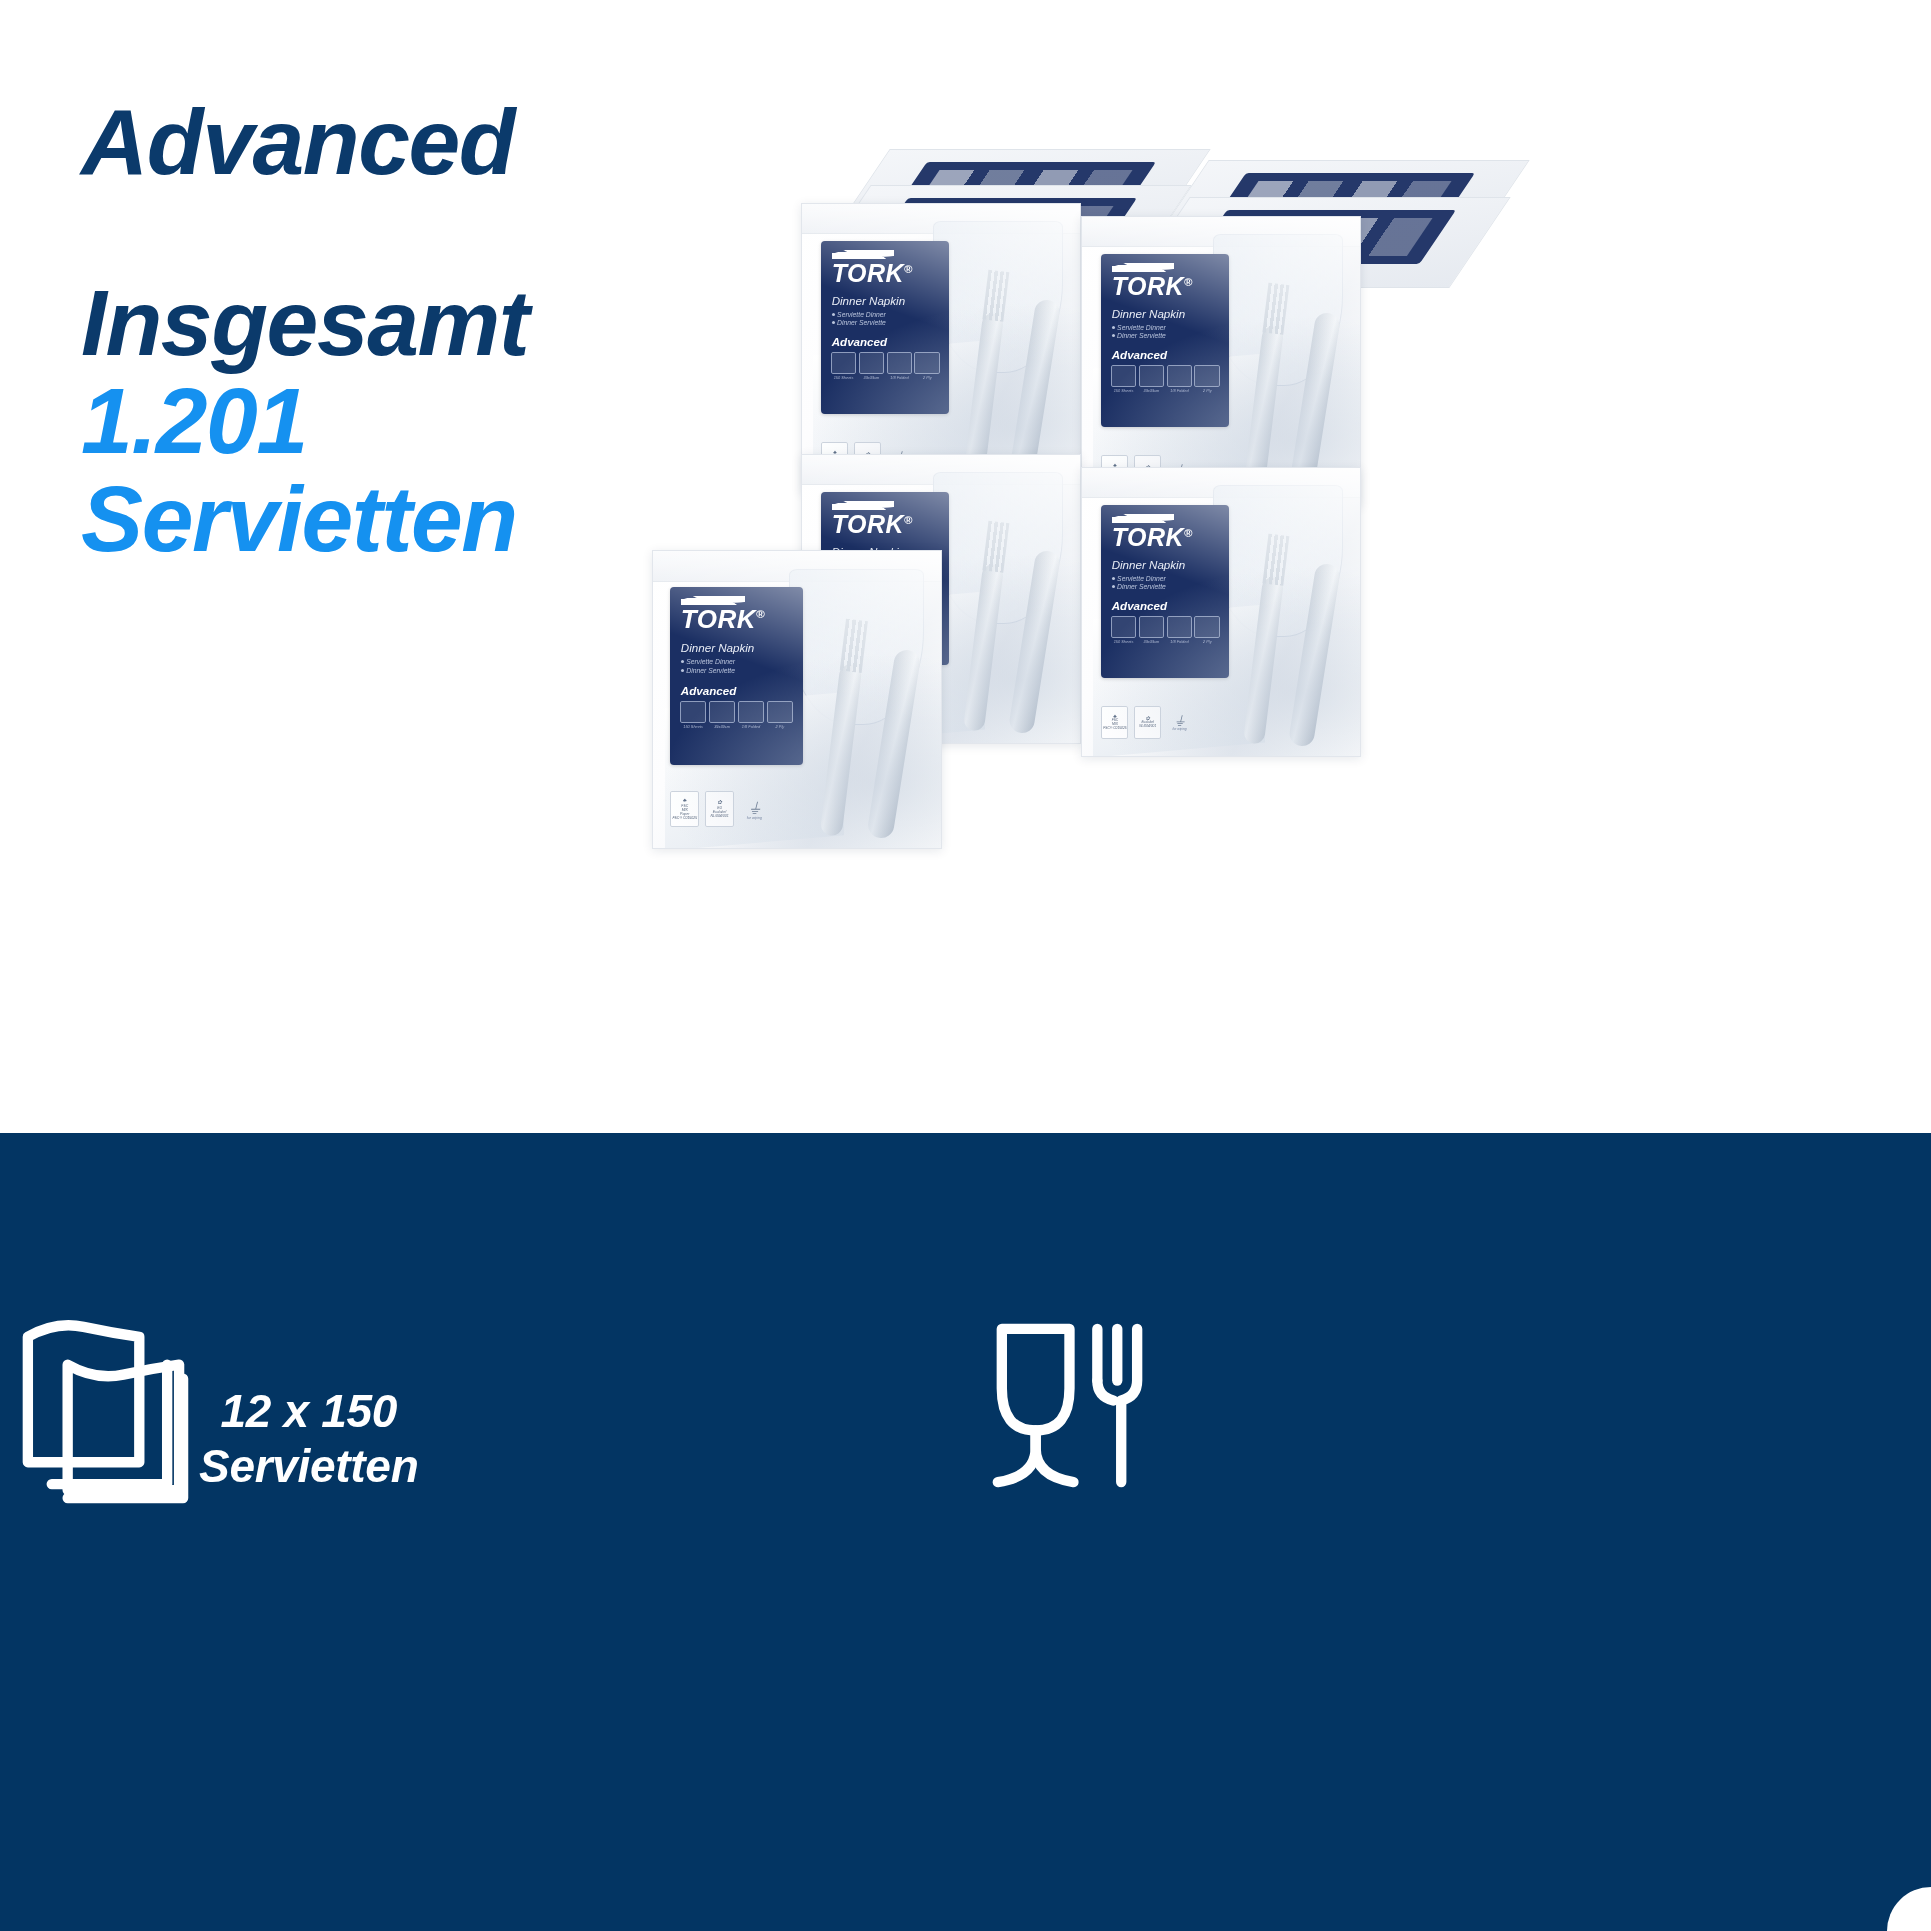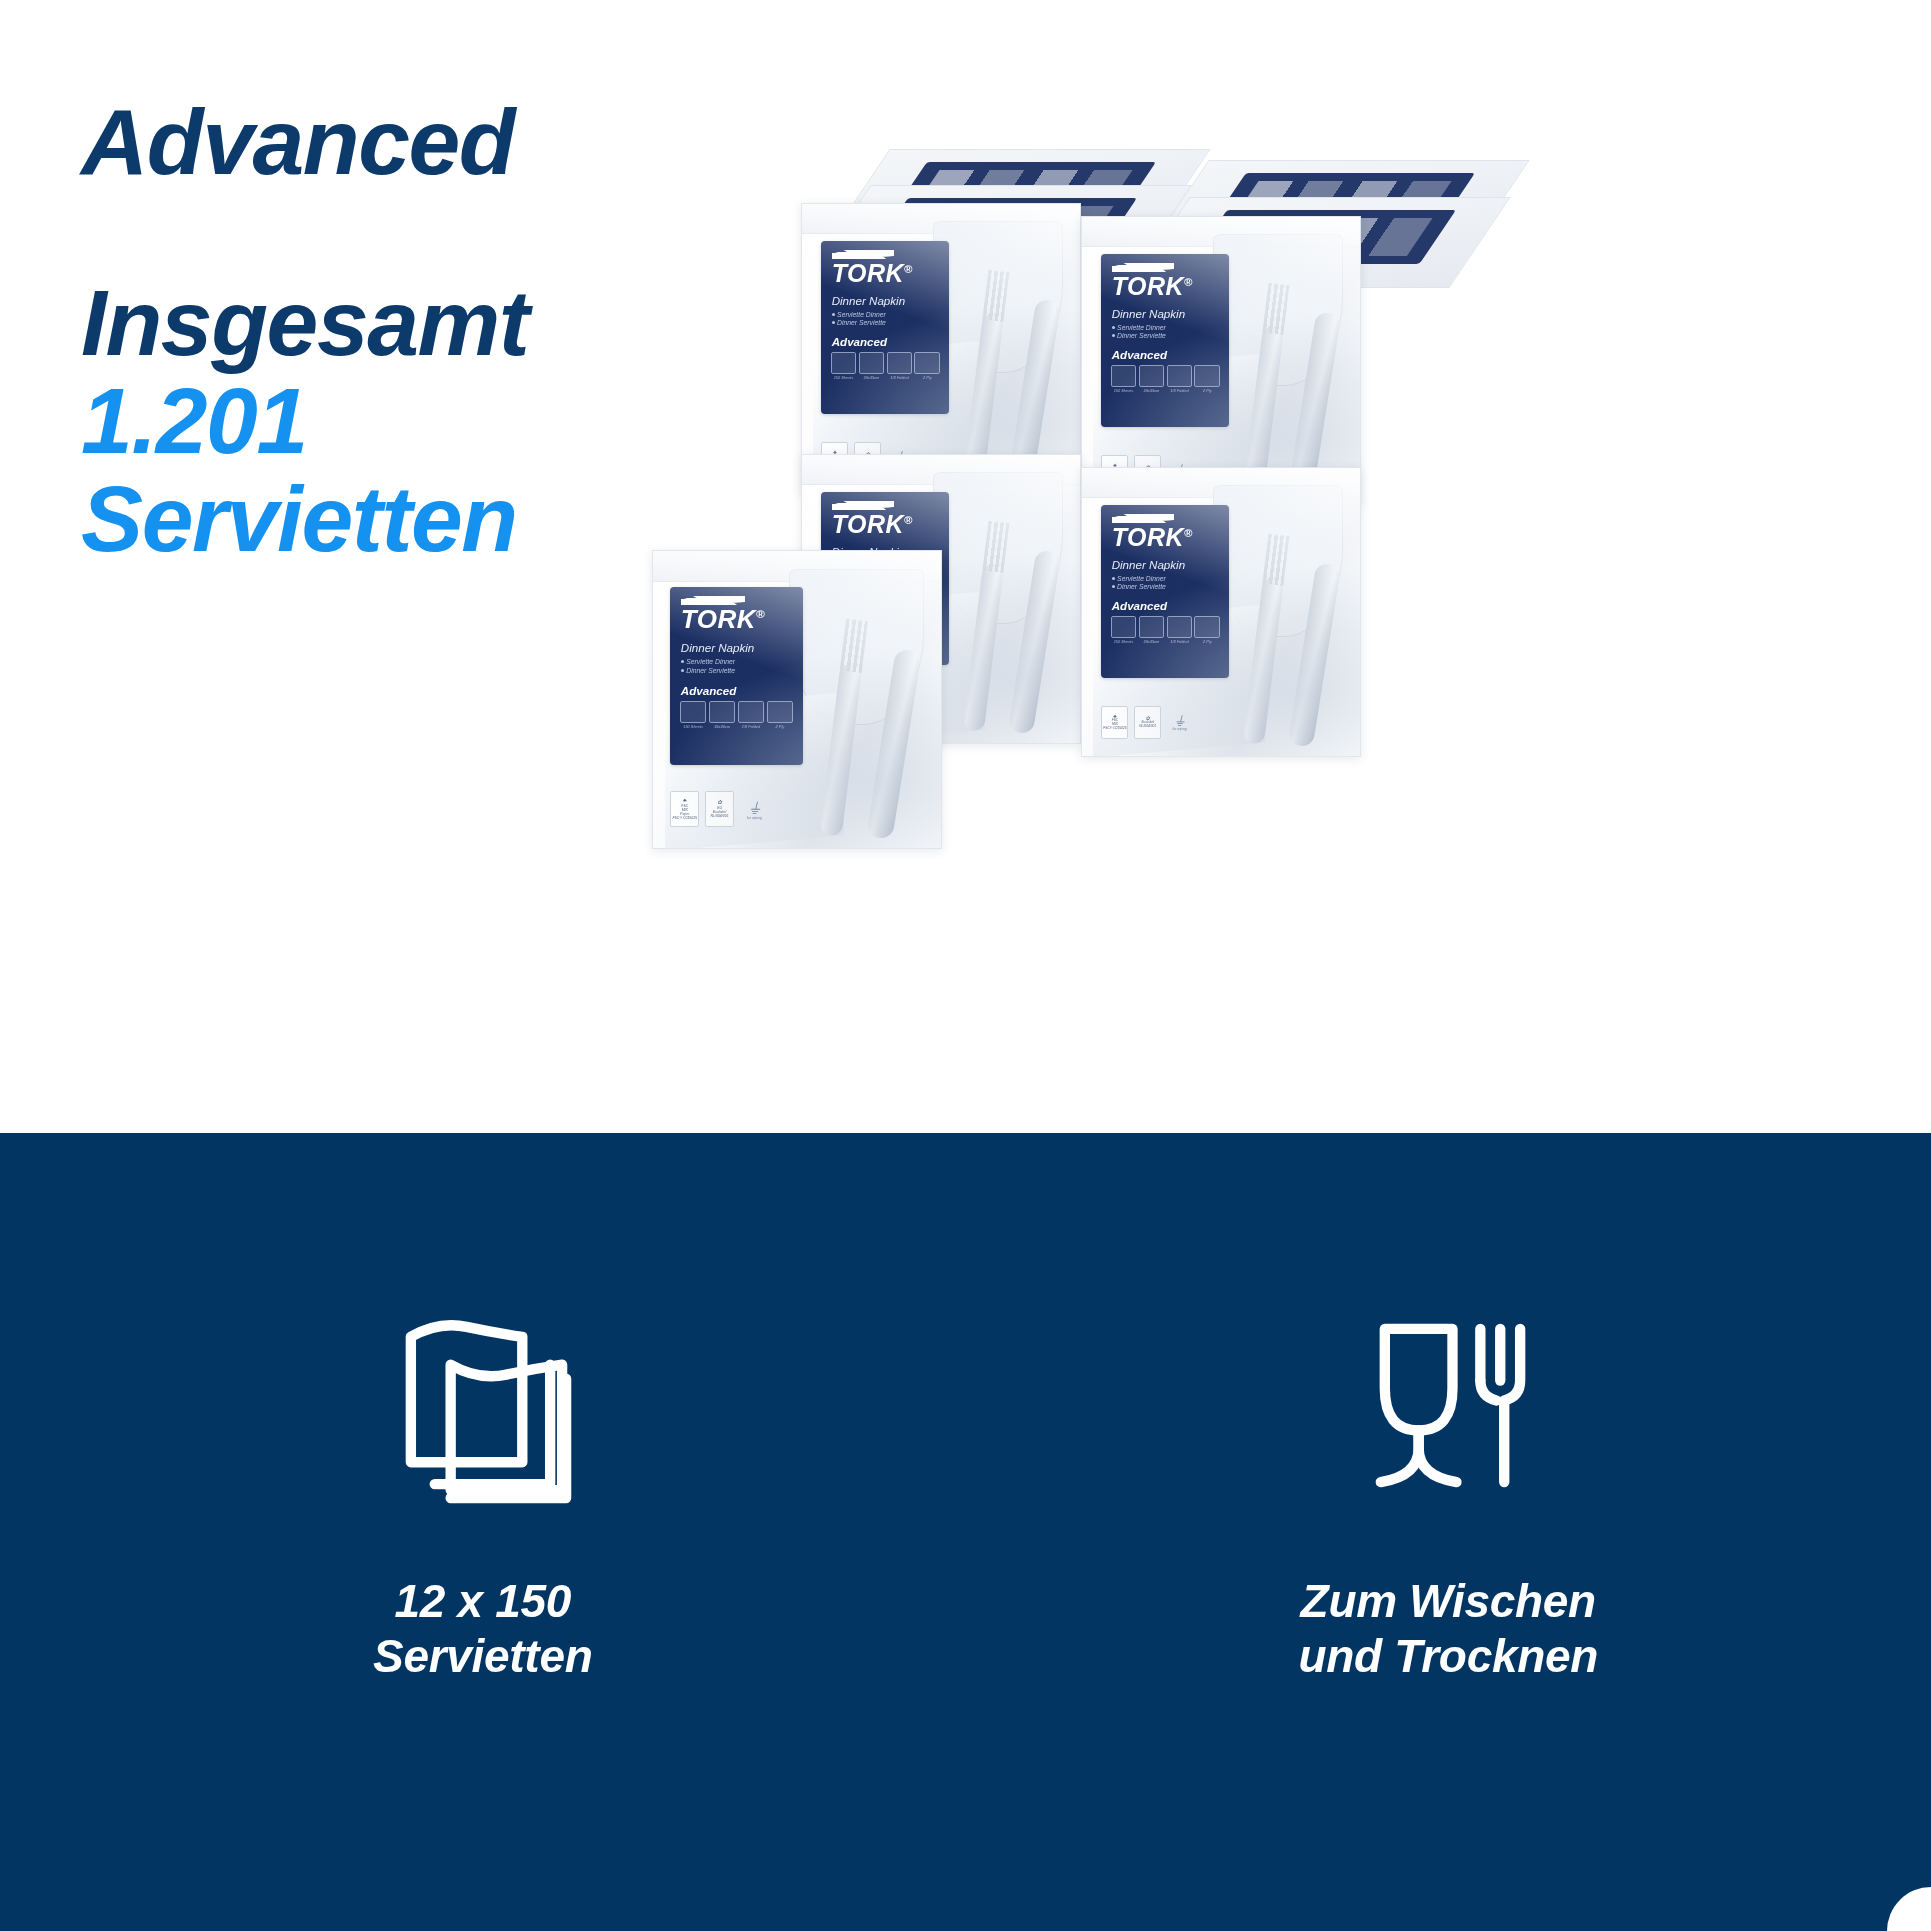--- a/index.html
+++ b/index.html
@@ -153,21 +153,21 @@
   }
   .corner-notch{
     position:absolute;right:0;bottom:0;width:44px;height:44px;
     background:#fff;border-radius:44px 0 0 0;
   }
   .features{
     position:absolute;left:0;top:170px;width:1931px;
     display:flex;
   }
   .feature{
-    flex:1;display:flex;flex-direction:column;align-items:center;
+    flex:1;display:flex;flex-direction:row;align-items:center;
   }
   .feature-icon{height:203px;display:flex;align-items:center;justify-content:center;}
   .feature-icon svg{display:block;}
   .feature-label{
     margin-top:68px;
     color:#ffffff;font-weight:700;font-size:46px;line-height:55px;
     text-align:center;white-space:pre-line;letter-spacing:-0.3px;
   }
 </style>
 </head>
@@ -517,22 +517,20 @@
           <svg width="199" height="199" viewBox="0 0 100 100" fill="none" stroke="#ffffff" stroke-width="5.2" stroke-linejoin="round" stroke-linecap="round">
             <path d="M18 12 L52 12 L52 42 Q52 63 35 63 Q18 63 18 42 Z"></path>
             <path d="M35 63 L35 72 Q35 86 16 89"></path>
             <path d="M35 63 L35 72 Q35 86 54 89"></path>
             <path d="M66 12 L66 38"></path>
             <path d="M76 12 L76 38"></path>
             <path d="M86 12 L86 38 Q86 46 78 48 L78 89"></path>
             <path d="M66 38 Q66 46 74 48"></path>
           </svg>
         </div>
-        <div class="feature-label">Zum Wischen
-und Trocknen</div>
       </div>
 
 
 
     </div>
 
     <div class="corner-notch"></div>
   </div>
 
 </div>

